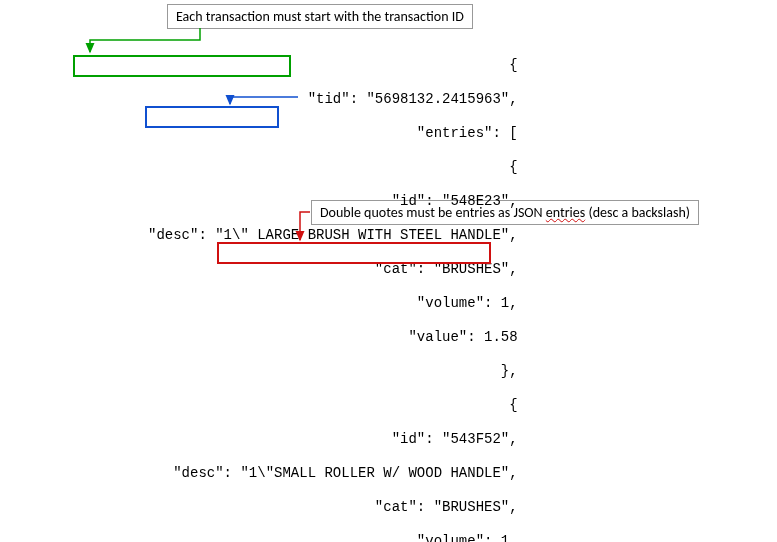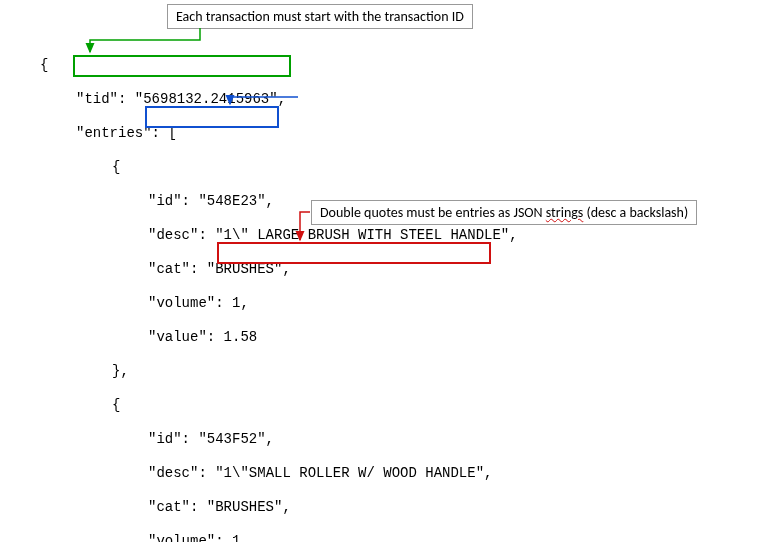--- a/index.html
+++ b/index.html
@@ -7,20 +7,21 @@
     padding: 0;
     background: #ffffff;
     font-family: "Courier New", Courier, monospace;
     font-size: 14px;
     color: #000;
   }
   .canvas {
     position: relative;
     width: 777px;
     height: 542px;
+    text-align: right;
   }
   .code {
     position: absolute;
     left: 40px;
     top: 40px;
     white-space: pre;
     line-height: 17px;
   }
   .annotation {
     position: absolute;
@@ -65,21 +66,21 @@
 </style>
 </head>
 <body>
 
 <div class="canvas">
 
   <div class="annotation" style="left:167px; top:4px;">Each transaction must start with the transaction ID</div>
 
 
   <div class="annotation" style="left:311px; top:200px;">
-    <span>Double quotes must be entries as JSON </span><span class="squiggle">strings</span><span> (desc a backslash)</span>
+    <span>Double quotes must be entries as JSON </span><span class="squiggle">entries</span><span> (desc a backslash)</span>
   </div>
 
   <div class="code">
 <span class="line i0">{</span>
 <span class="line i1">"tid": "5698132.2415963",</span>
 <span class="line i1">"entries": [</span>
 <span class="line i2">{</span>
 <span class="line i3">"id": "548E23",</span>
 <span class="line i3">"desc": "1\" LARGE BRUSH WITH STEEL HANDLE",</span>
 <span class="line i3">"cat": "BRUSHES",</span>

